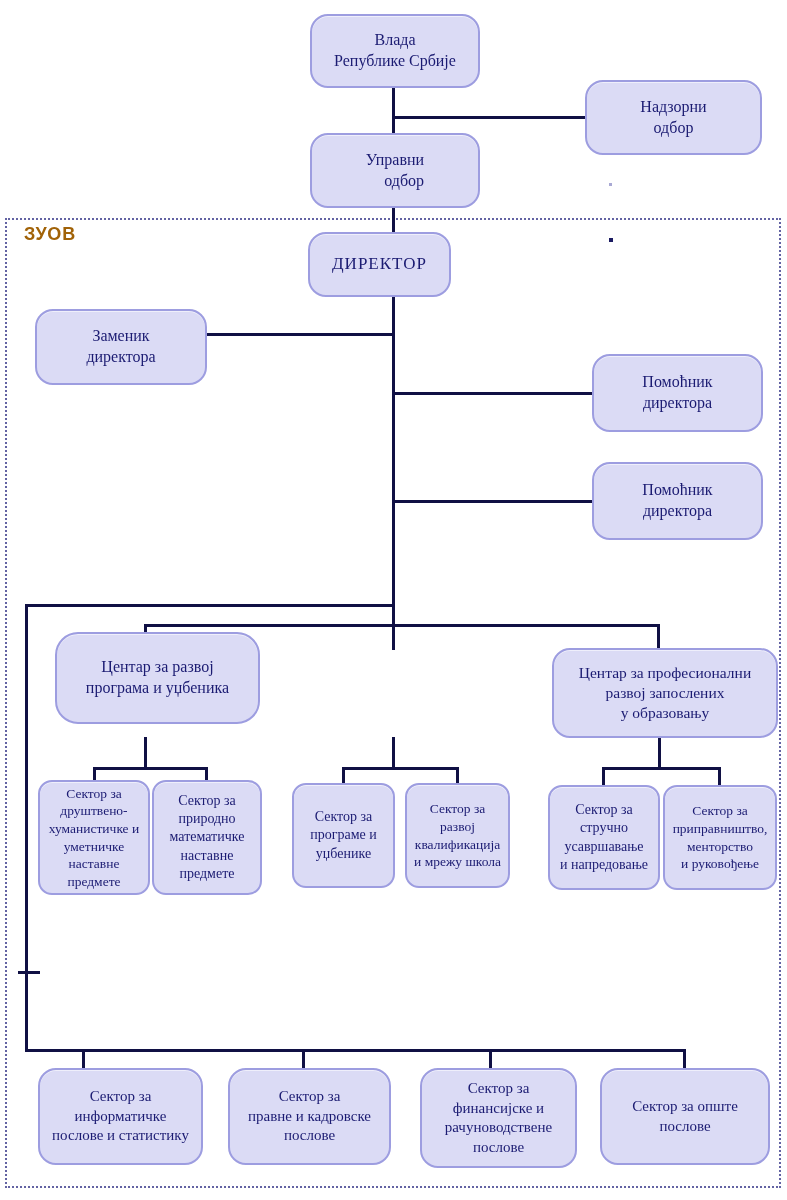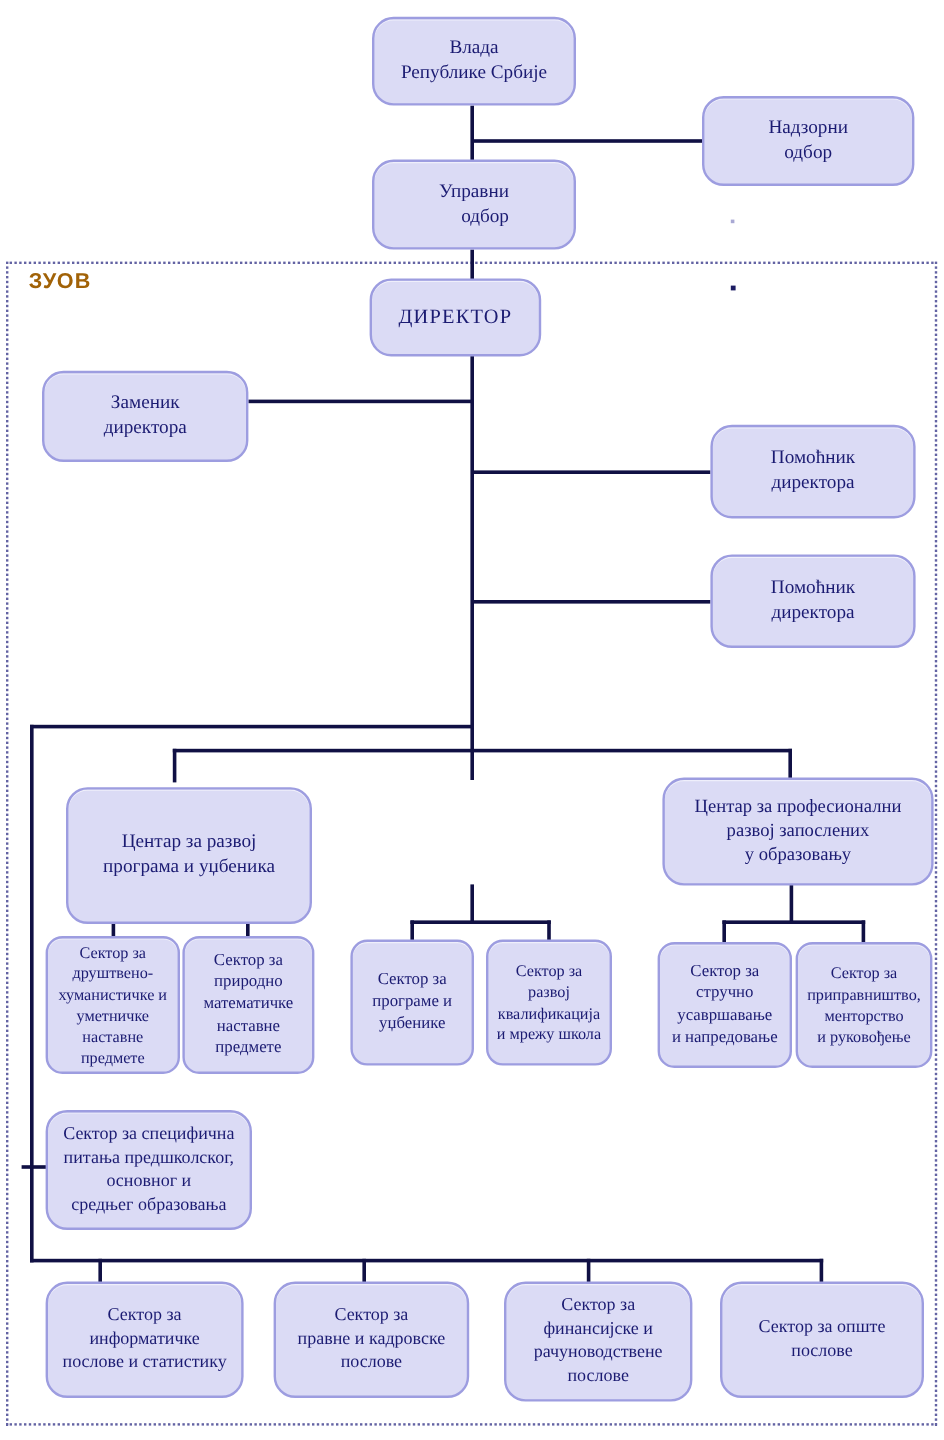--- a/index.html
+++ b/index.html
@@ -53,21 +53,21 @@
         justify-content:center;text-align:center;white-space:pre-line;
         line-height:1.3;box-sizing:border-box;padding:12px 3px;
         box-shadow:inset 0 1px 0 rgba(255,255,255,0.55);}
   #vlada{left:310px;top:14px;width:170px;height:74px;font-size:16px;}
   #nadzorni{left:585px;top:80px;width:177px;height:75px;font-size:16px;}
   #upravni{left:310px;top:133px;width:170px;height:75px;font-size:16px;text-align:right;}
   #direktor{left:308px;top:232px;width:143px;height:65px;font-size:17px;letter-spacing:1px;}
   #zamenik{left:35px;top:297px;width:172px;height:76px;font-size:16px;margin-top:12px;}
   #pomocnik1{left:592px;top:354px;width:171px;height:78px;font-size:16px;}
   #pomocnik2{left:592px;top:462px;width:171px;height:78px;font-size:16px;}
-  #centar1{left:55px;top:656px;width:205px;height:114px;font-size:16px;}
+  #centar1{left:55px;top:632px;width:205px;height:92px;font-size:16px;border-radius:23px;}
   #centar2{left:295px;top:648px;width:217px;height:90px;font-size:16px;}
   #centar3{left:552px;top:648px;width:226px;height:90px;font-size:15.5px;}
   #sektor-a1{left:38px;top:780px;width:112px;height:115px;font-size:13.5px;border-radius:14px;}
   #sektor-a2{left:152px;top:780px;width:110px;height:115px;font-size:14px;border-radius:14px;}
   #sektor-b1{left:292px;top:783px;width:103px;height:105px;font-size:14px;border-radius:14px;}
   #sektor-b2{left:405px;top:783px;width:105px;height:105px;font-size:13.5px;border-radius:14px;}
   #sektor-c1{left:548px;top:785px;width:112px;height:105px;font-size:14px;border-radius:14px;}
   #sektor-c2{left:663px;top:785px;width:114px;height:105px;font-size:13.5px;border-radius:14px;}
   #sektor-spec{left:38px;top:925px;width:172px;height:100px;font-size:15px;}
   #sektor-d1{left:38px;top:1068px;width:165px;height:97px;font-size:15px;}
@@ -154,24 +154,20 @@
 квалификација
 и мрежу школа</div>
   <div class="node" id="sektor-c1">Сектор за
 стручно
 усавршавање
 и напредовање</div>
   <div class="node" id="sektor-c2">Сектор за
 приправништво,
 менторство
 и руковођење</div>
-  <div class="node" id="sektor-spec">Сектор за специфична
-питања предшколског,
-основног и
-средњег образовања</div>
   <div class="node" id="sektor-d1">Сектор за
 информатичке
 послове и статистику</div>
   <div class="node" id="sektor-d2">Сектор за
 правне и кадровске
 послове</div>
   <div class="node" id="sektor-d3">Сектор за
 финансијске и
 рачуноводствене
 послове</div>

